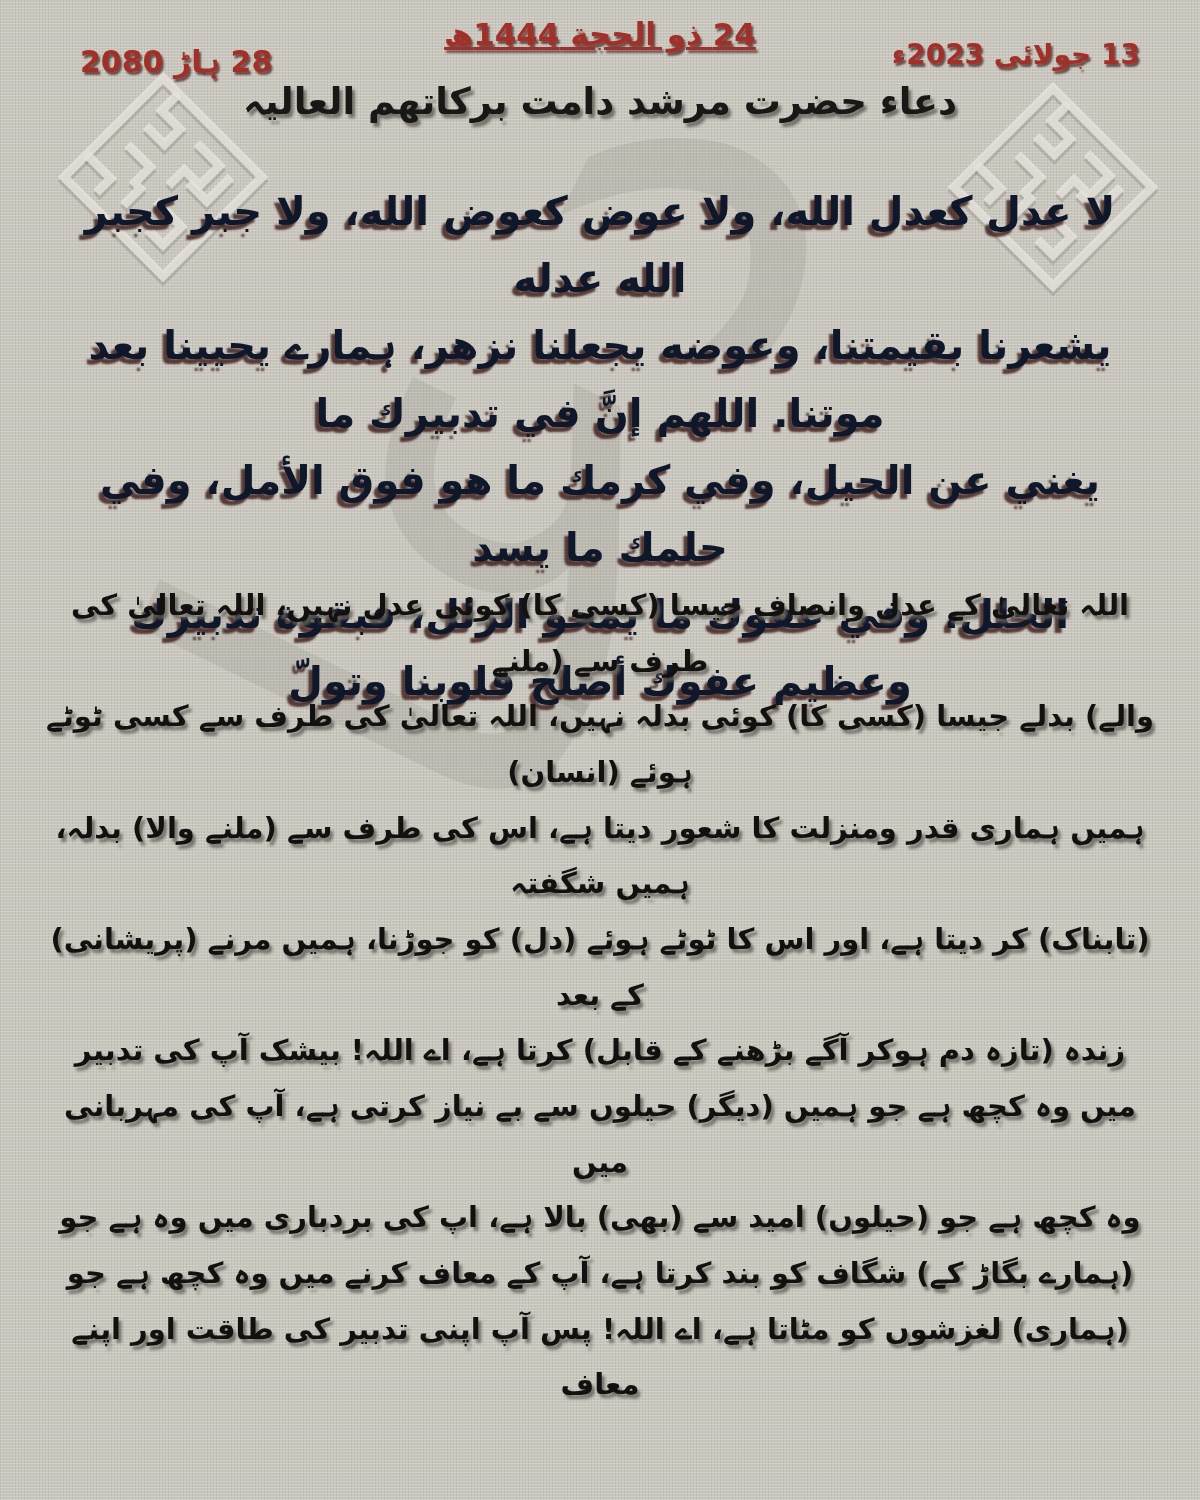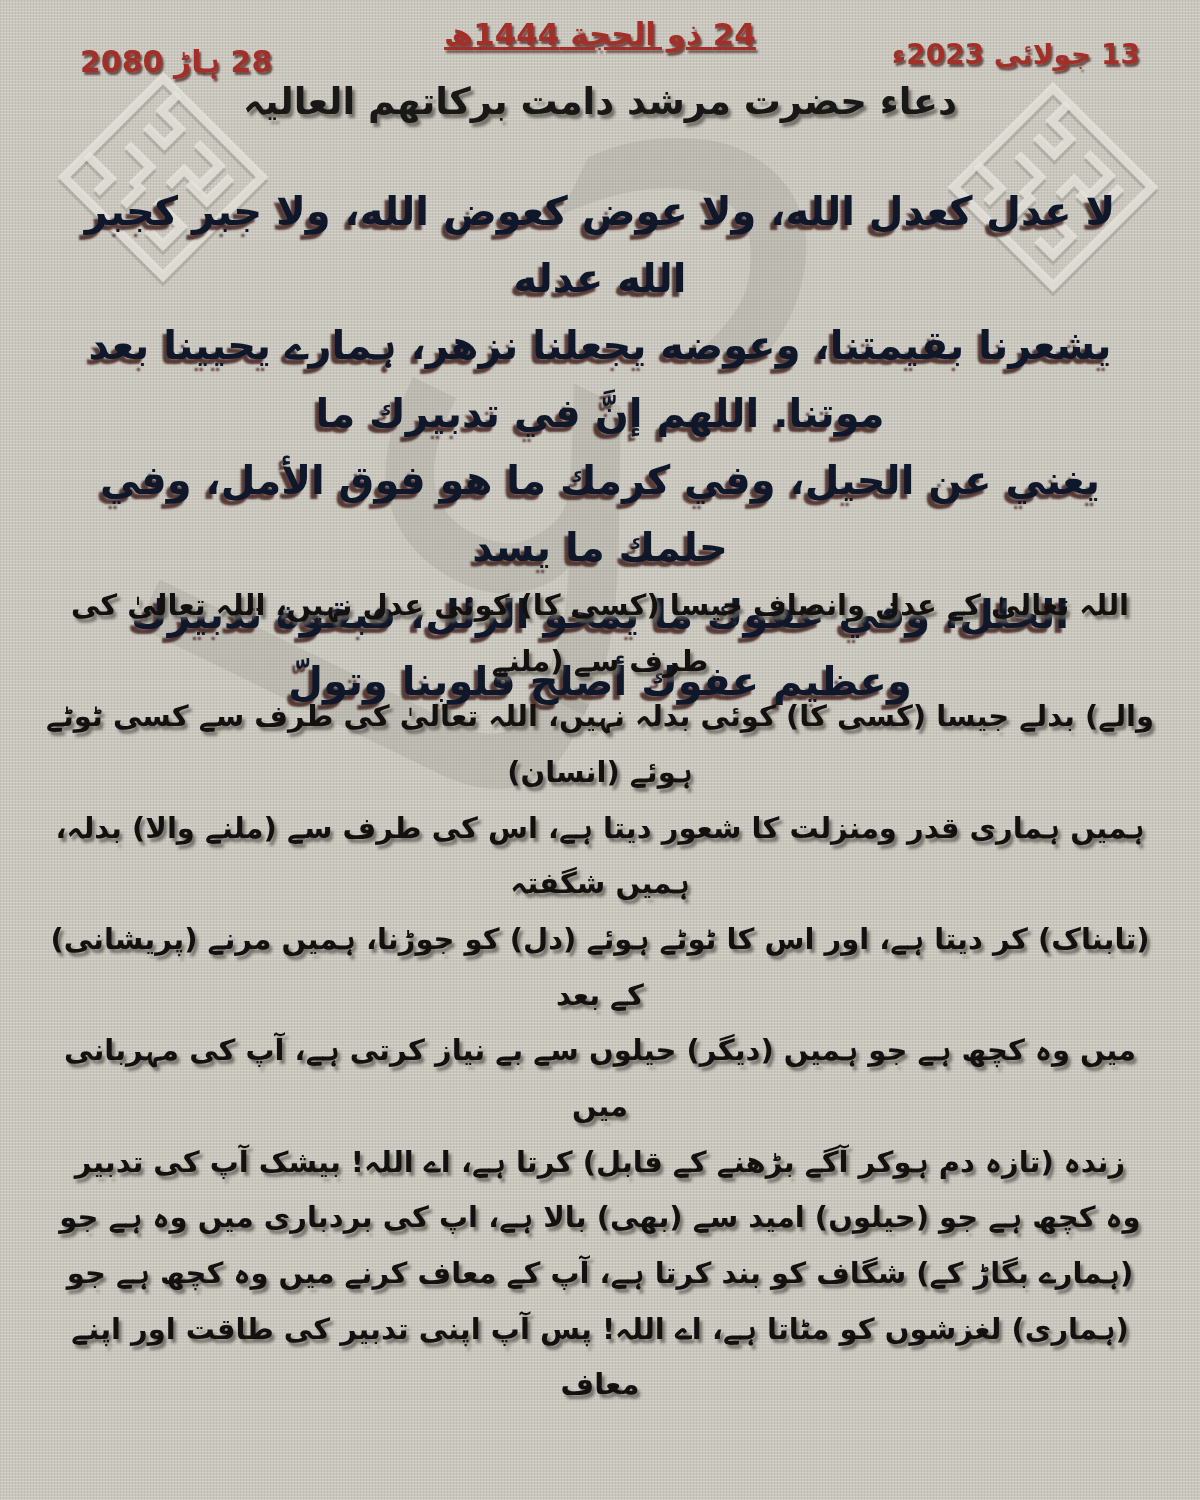--- a/index.html
+++ b/index.html
@@ -118,22 +118,22 @@
       <div>يشعرنا بقيمتنا، وعوضه يجعلنا نزهر، ہمارے يحيينا بعد موتنا. اللهم إنَّ في تدبيرك ما</div>
       <div>يغني عن الحيل، وفي كرمك ما هو فوق الأمل، وفي حلمك ما يسد</div>
       <div>الخلل، وفي عفوك ما يمحو الزلل، فبقوة تدبيرك وعظيم عفوك أصلح قلوبنا وتولّ</div>
     </div>
 
     <div class="urdu-block">
       <div>اللہ تعالیٰ کے عدل وانصاف جیسا (کسی کا) کوئی عدل نہیں، اللہ تعالیٰ کی طرف سے (ملنے</div>
       <div>والے) بدلے جیسا (کسی کا) کوئی بدلہ نہیں، اللہ تعالیٰ کی طرف سے کسی ٹوٹے ہوئے (انسان)</div>
       <div>ہمیں ہماری قدر ومنزلت کا شعور دیتا ہے، اس کی طرف سے (ملنے والا) بدلہ، ہمیں شگفتہ</div>
       <div>(تابناک) کر دیتا ہے، اور اس کا ٹوٹے ہوئے (دل) کو جوڑنا، ہمیں مرنے (پریشانی) کے بعد</div>
+      <div>زندہ (تازہ دم ہوکر آگے بڑھنے کے قابل) کرتا ہے، اے اللہ! بیشک آپ کی تدبیر</div>
       <div>میں وہ کچھ ہے جو ہمیں (دیگر) حیلوں سے بے نیاز کرتی ہے، آپ کی مہربانی میں</div>
-      <div>زندہ (تازہ دم ہوکر آگے بڑھنے کے قابل) کرتا ہے، اے اللہ! بیشک آپ کی تدبیر</div>
       <div>وہ کچھ ہے جو (حیلوں) امید سے (بھی) بالا ہے، اپ کی بردباری میں وہ ہے جو</div>
       <div>(ہمارے بگاڑ کے) شگاف کو بند کرتا ہے، آپ کے معاف کرنے میں وہ کچھ ہے جو</div>
       <div>(ہماری) لغزشوں کو مٹاتا ہے، اے اللہ! پس آپ اپنی تدبیر کی طاقت اور اپنے معاف</div>
 
     </div>
 
   </div>
 </div>
 
 </body></html>

